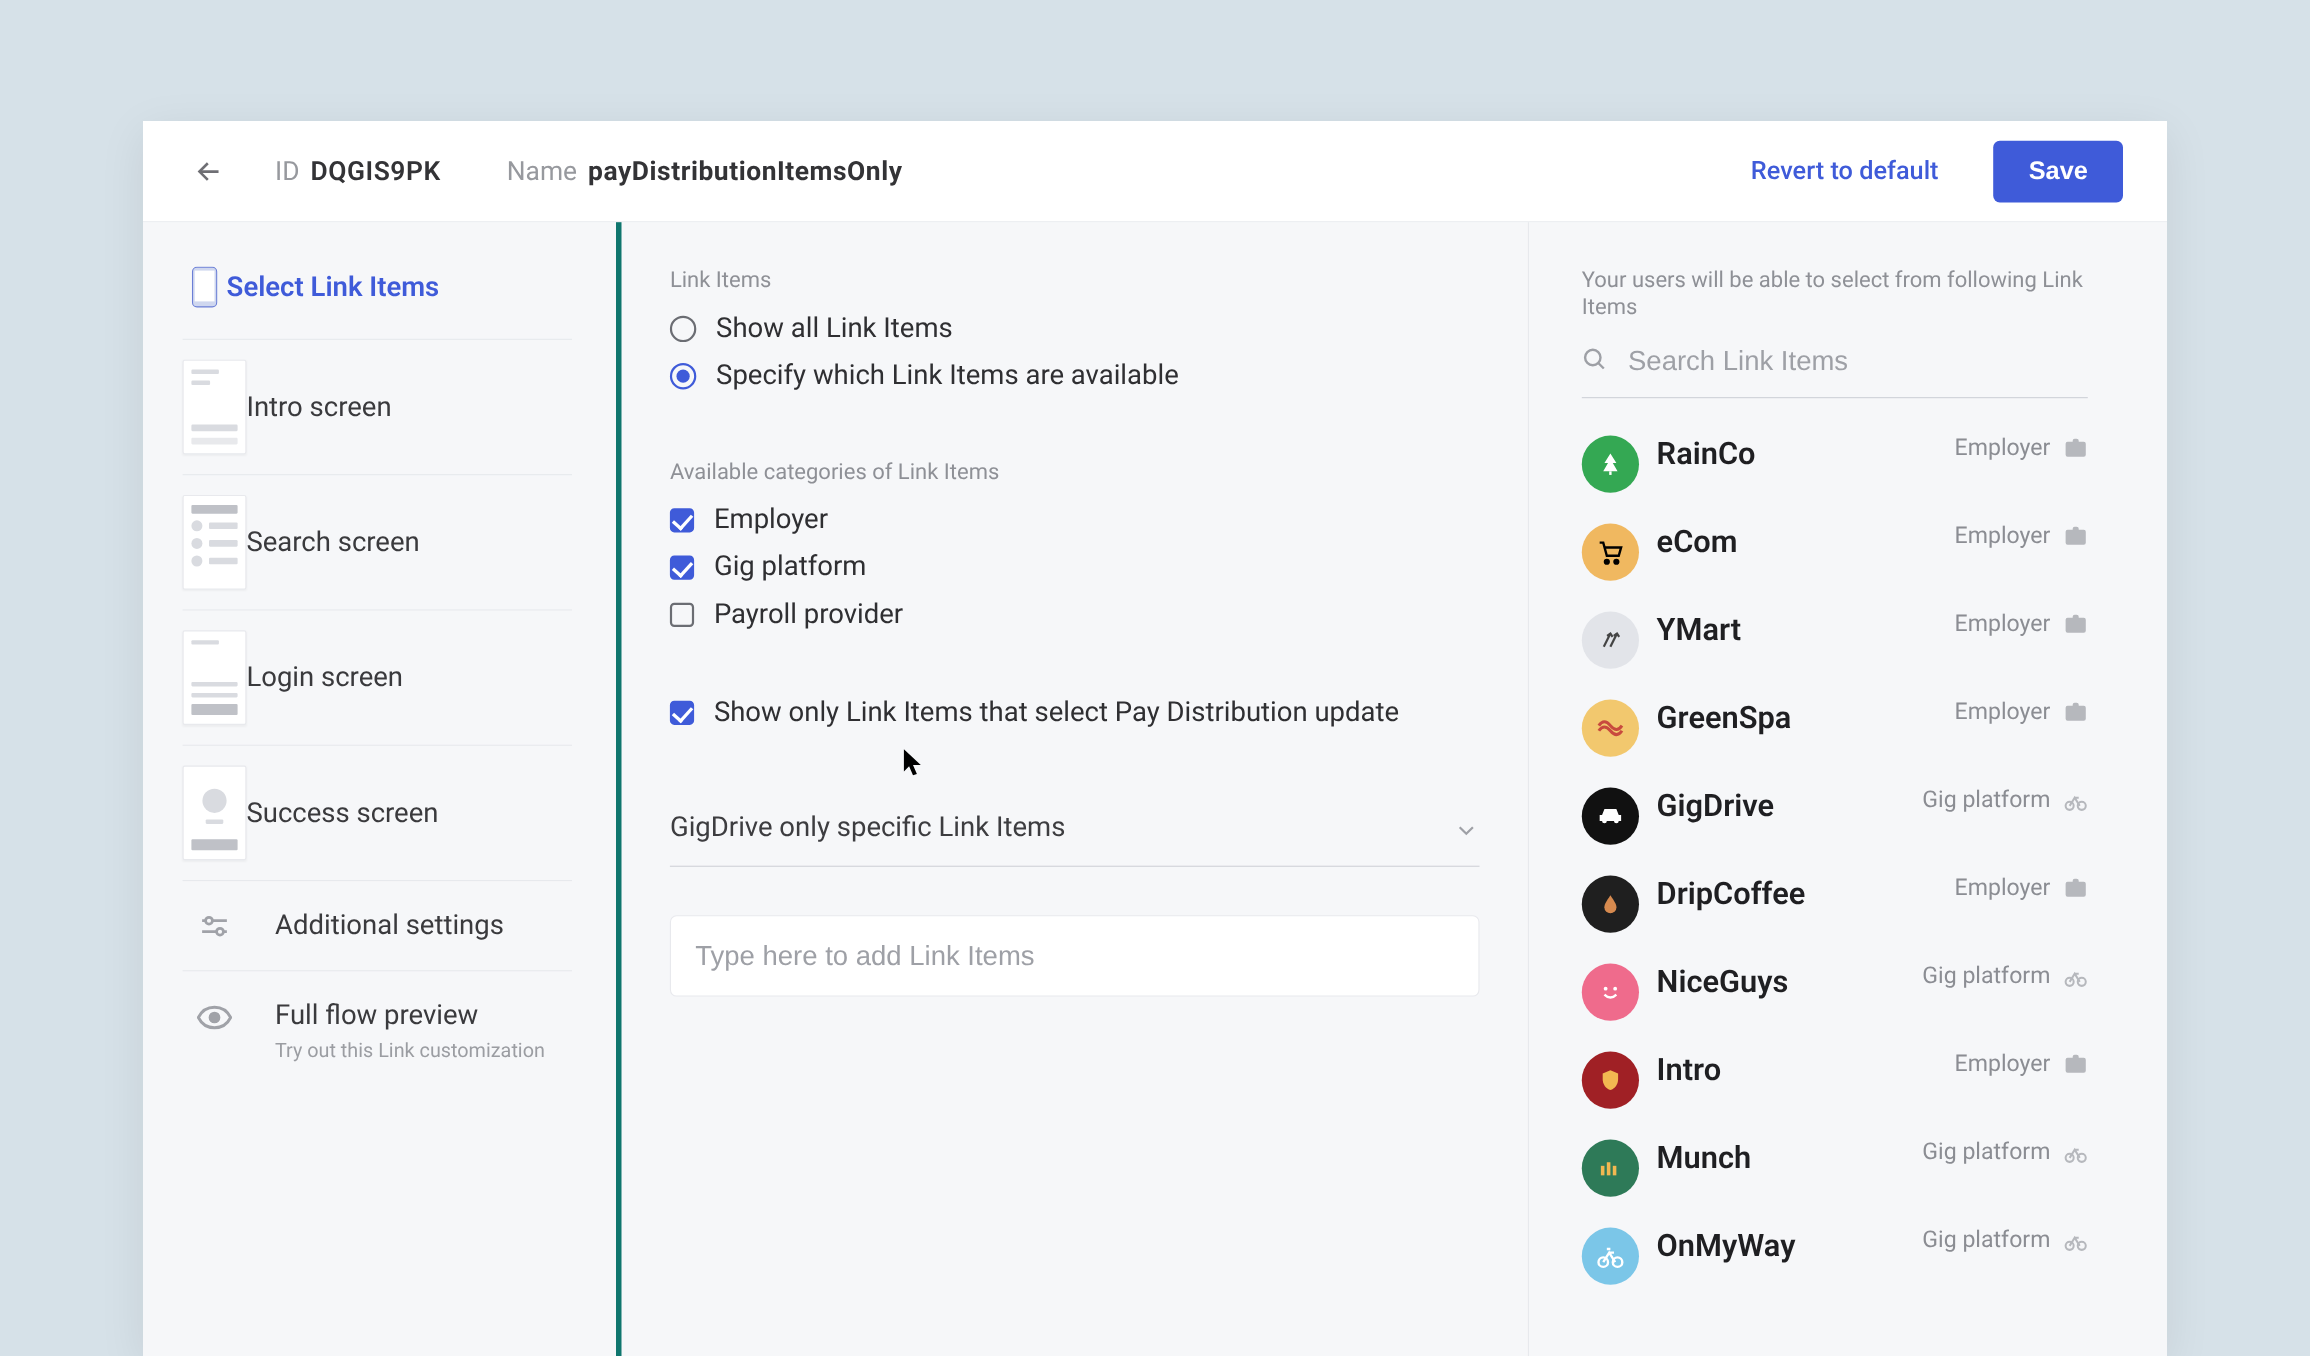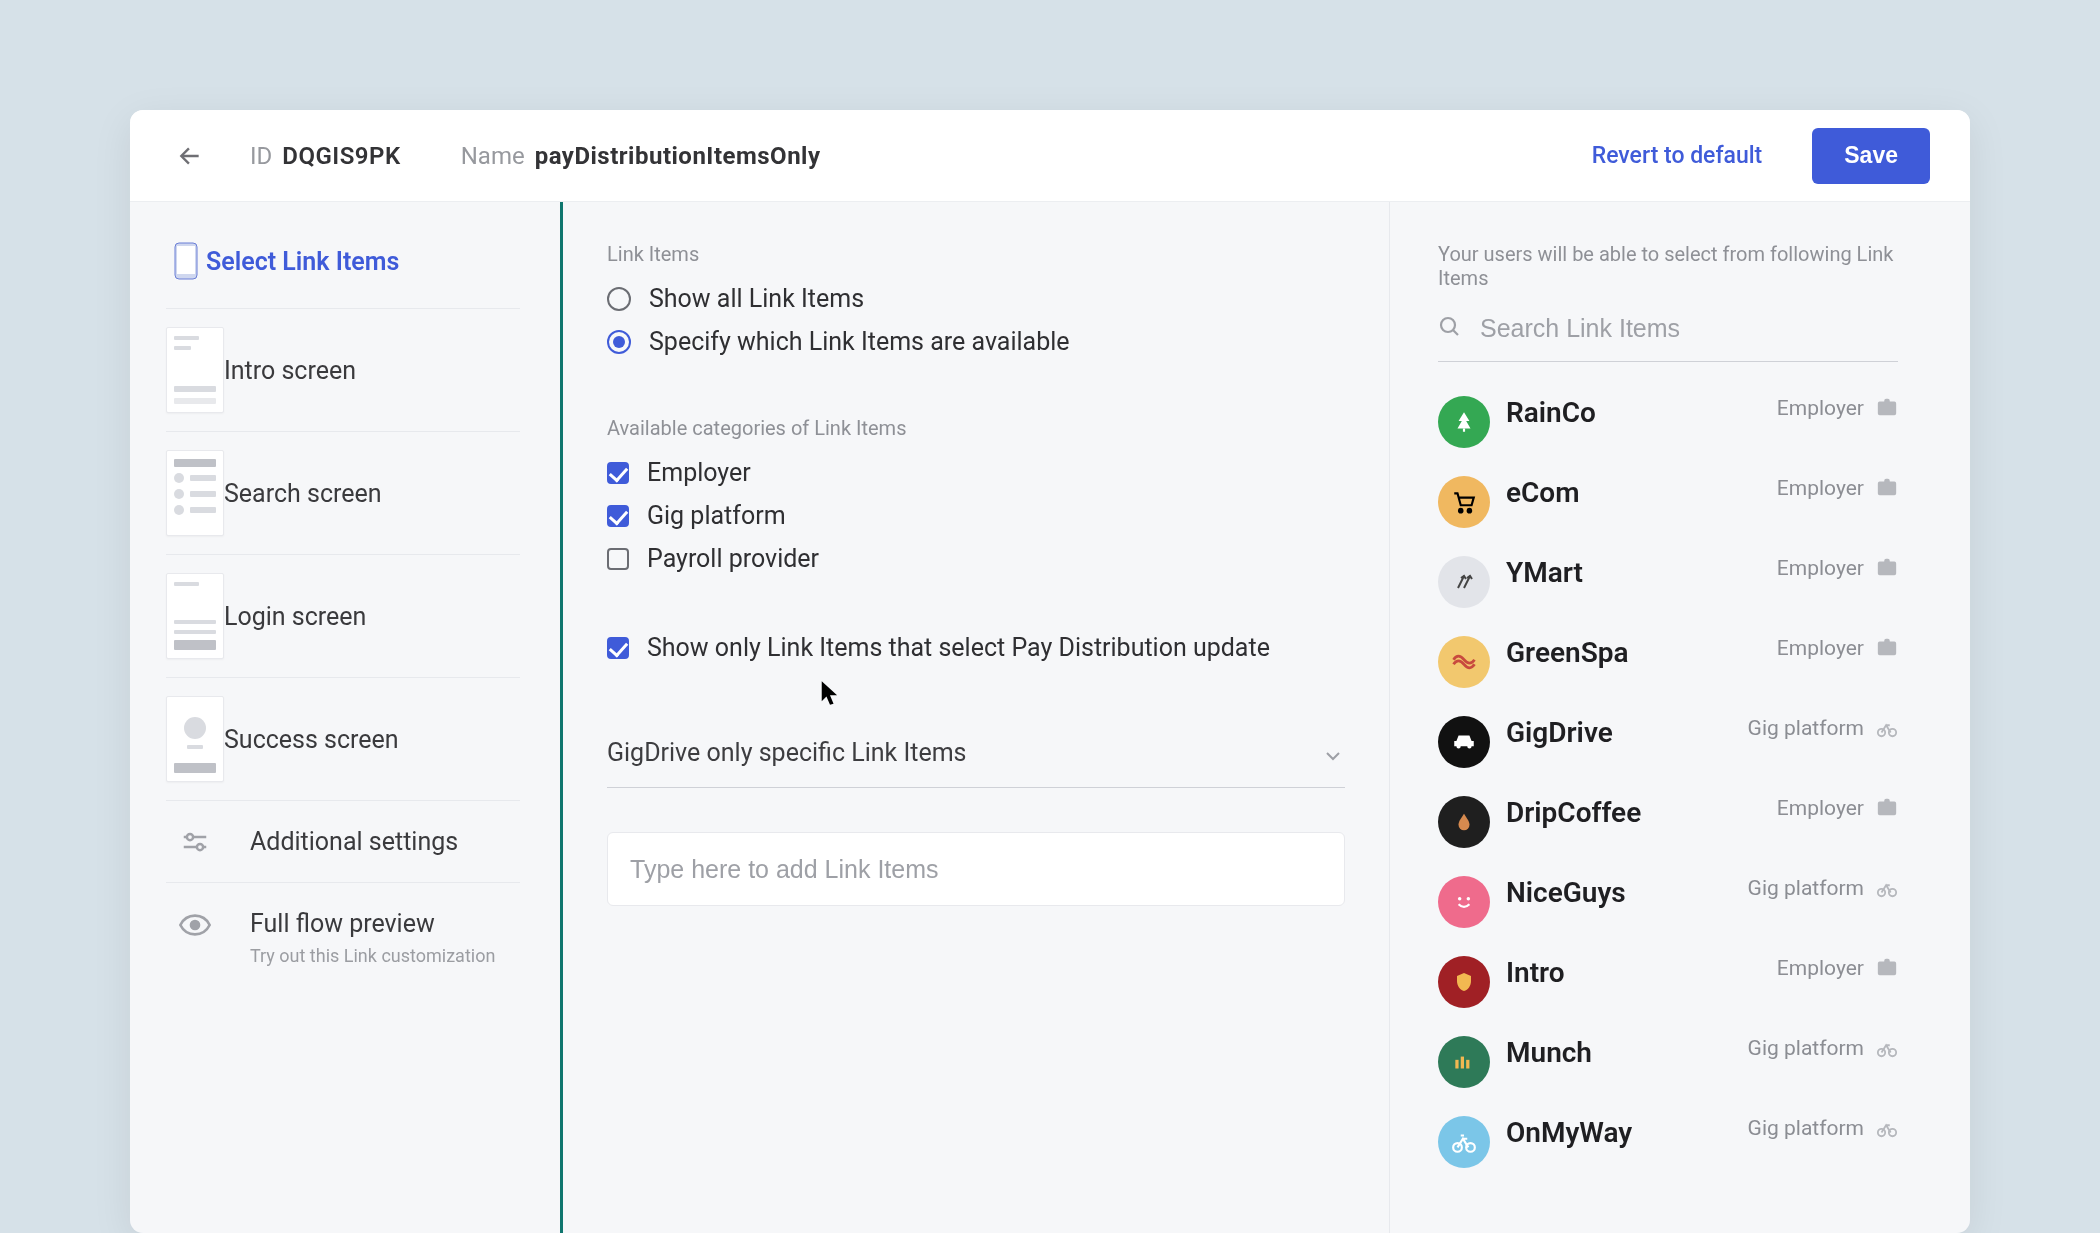--- a/index.html
+++ b/index.html
@@ -8,21 +8,21 @@
     background: #d6e1e8;
     width: 2100px;
     height: 1233px;
     overflow: hidden;
     padding: 110px 130px 0 130px;
   }
   .window {
     background: #f6f7f9;
     width: 100%;
     height: 100%;
-    border-radius: 13px;
+    border-radius: 0;
     box-shadow: 0 10px 40px rgba(0,0,0,0.08);
     display: flex;
     flex-direction: column;
     overflow: hidden;
   }
   .topbar {
     background: #fff;
     height: 92px;
     display: flex;
     align-items: center;
@@ -96,21 +96,21 @@
   .side-item.small{
     padding:26px 0;
     gap:26px;
   }
   .side-item.small .icon-slot{ width:58px; display:flex; justify-content:center; color:#a0a2a8; }
   .side-subtitle{ font-size:18px; color:#9b9da2; margin-top:6px; line-height:1.35;}
 
   
   .main{
     flex:1;
-    border-left:3px solid #0f766e;
+    border-left:5px solid #0f766e;
     border-right:1px solid #e7e9ed;
     padding:40px 44px 0 44px;
     overflow:hidden;
   }
   .section-label{ color:#8e9096; font-size:20px; margin-bottom:18px;}
   .radio-row, .check-row{
     display:flex; align-items:center; gap:18px;
     font-size:25px;
     color:#2f2f32;
     margin-bottom:14px;

